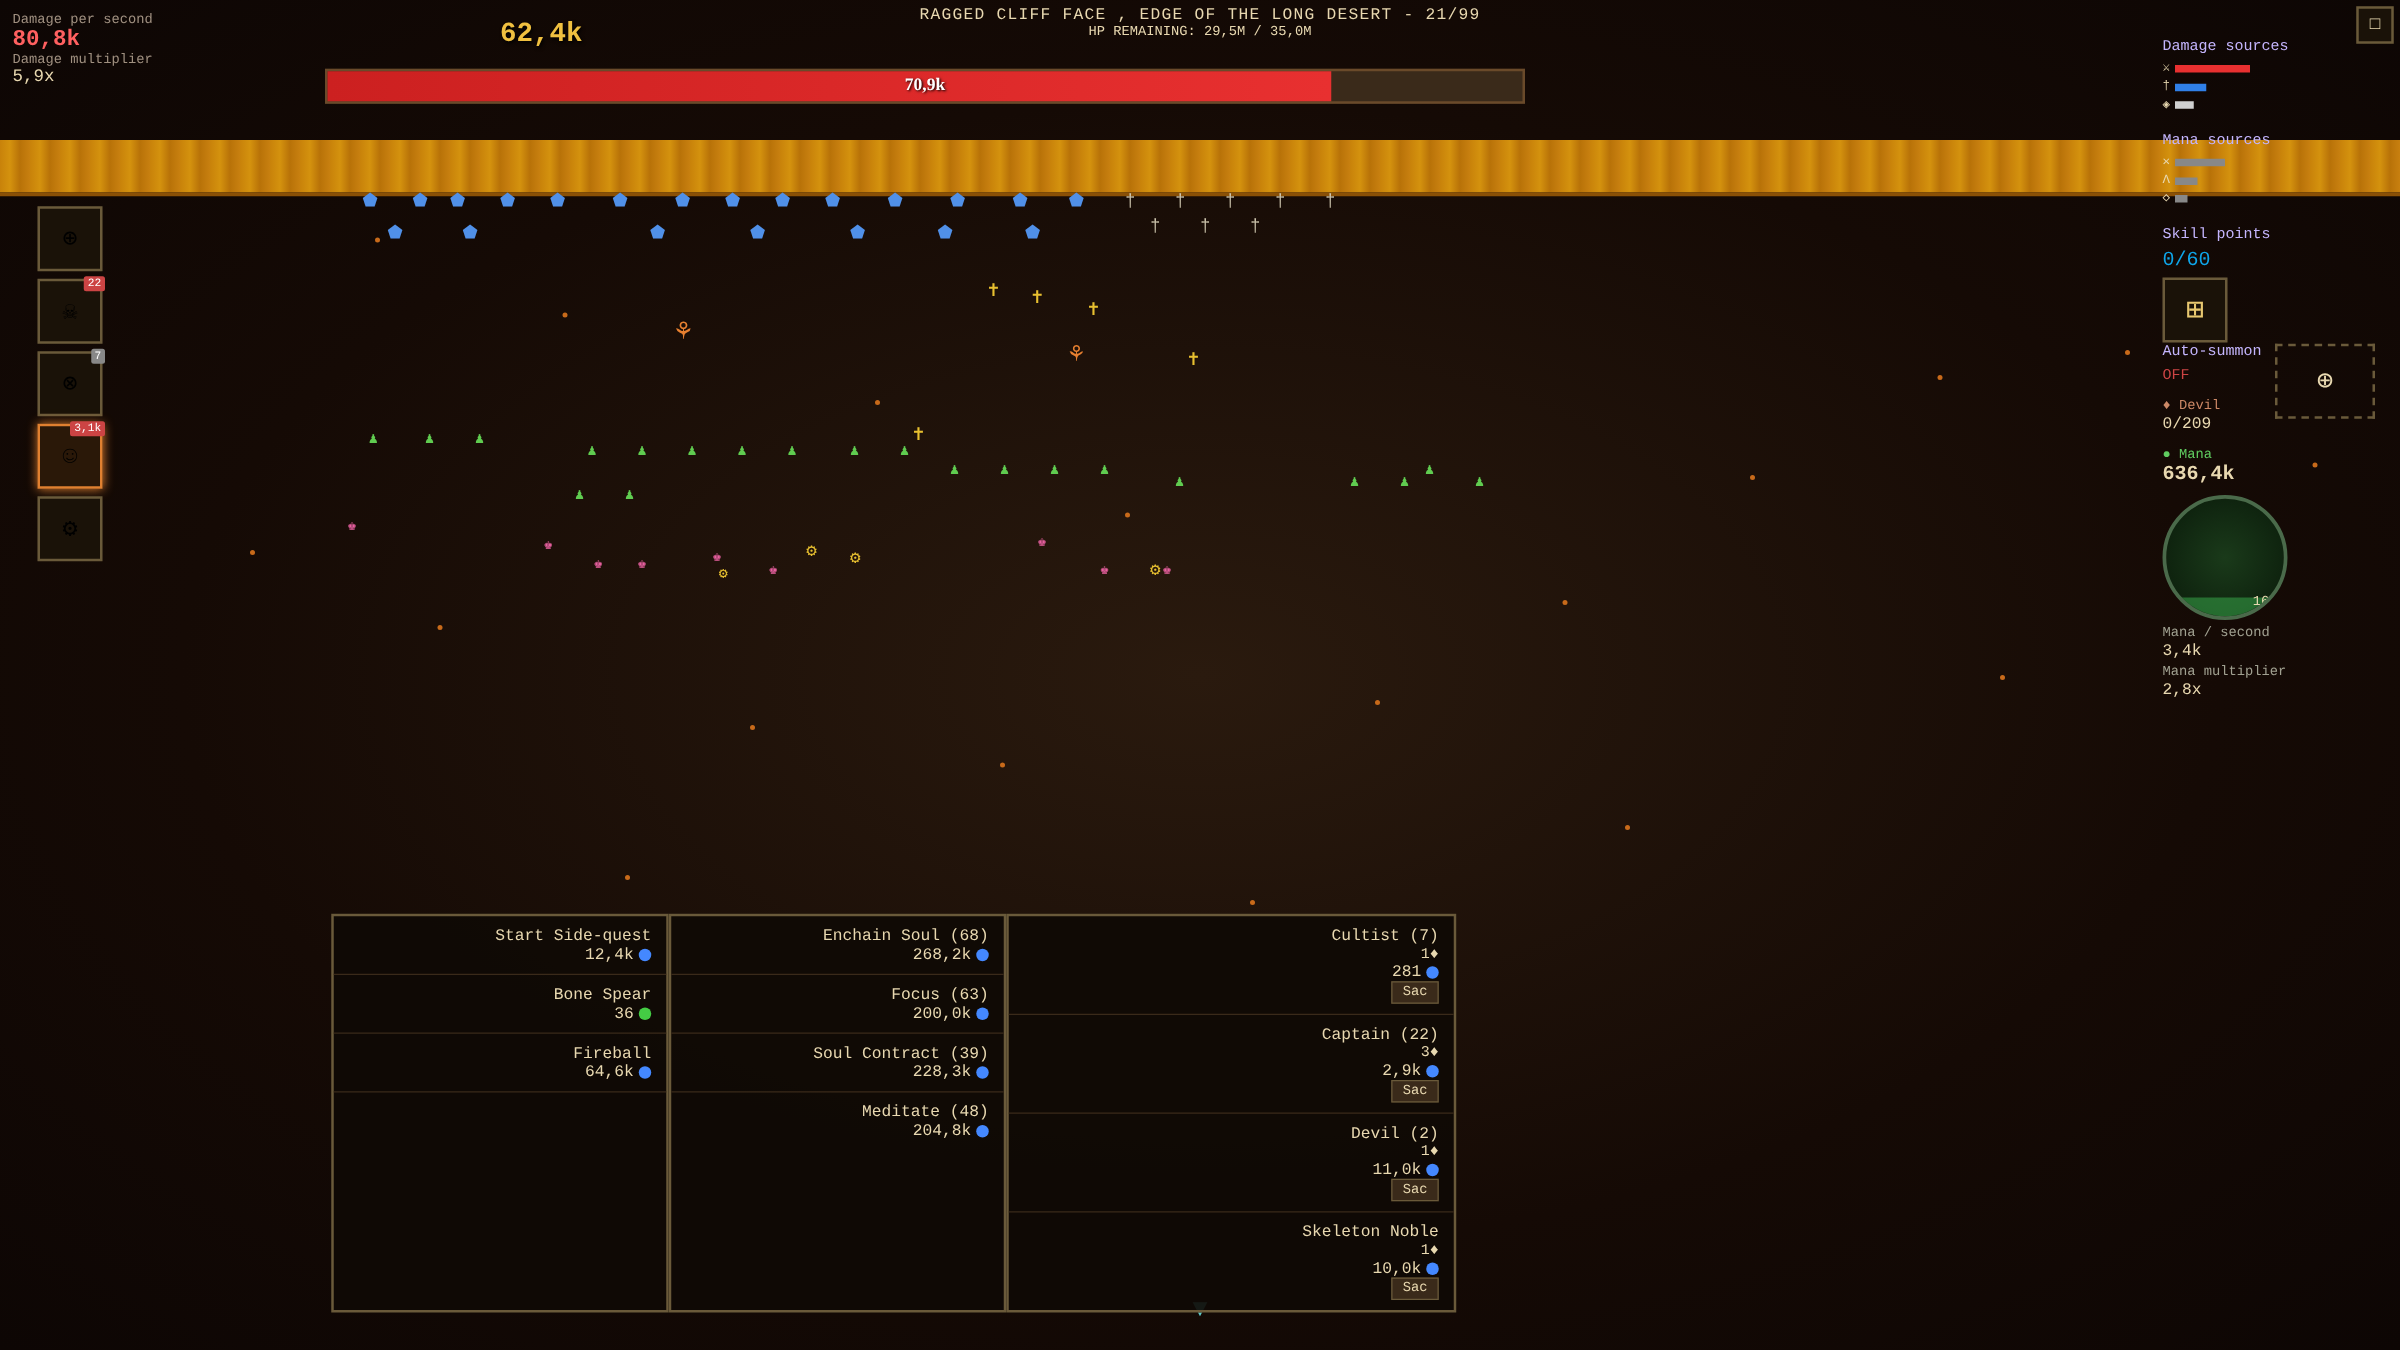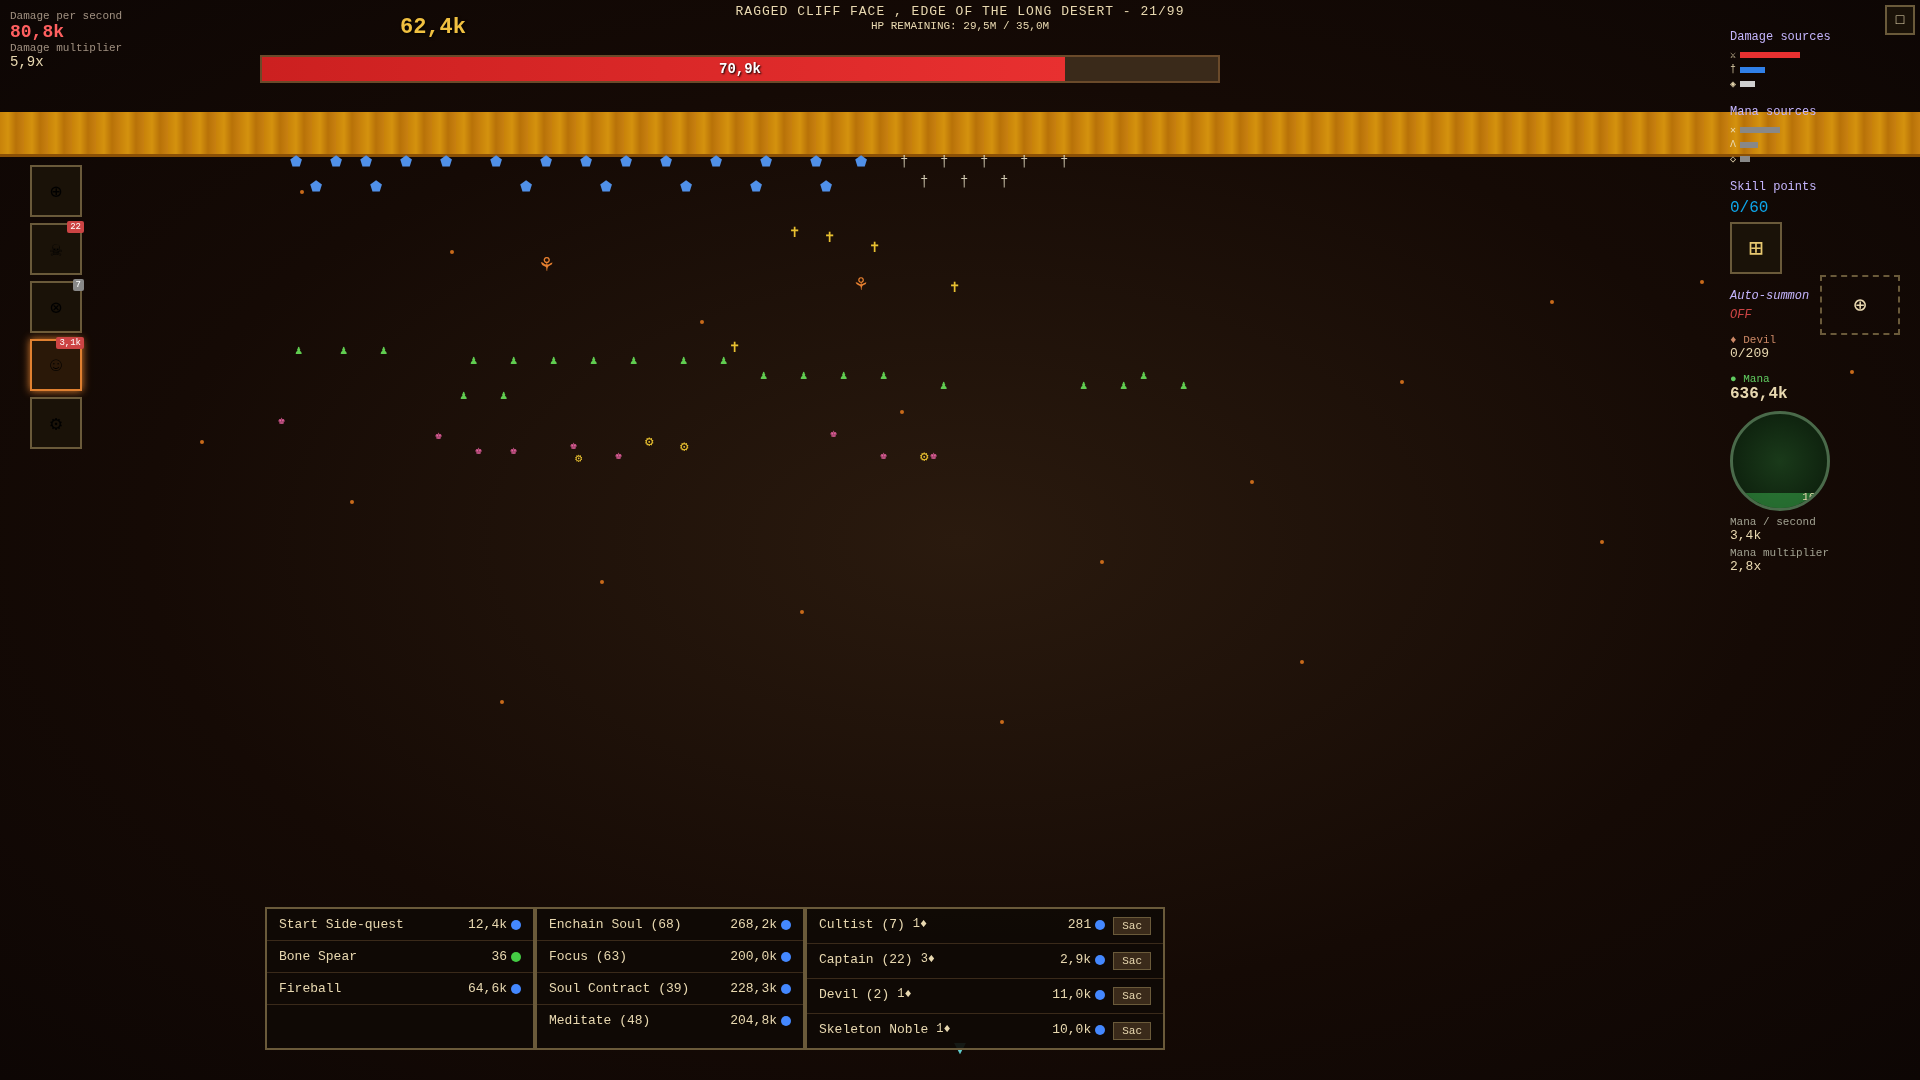--- a/index.html
+++ b/index.html
@@ -79,20 +79,21 @@
 
     .hp-bar-text {
       position: absolute;
       top: 50%;
       left: 50%;
       transform: translate(-50%, -50%);
       color: #ffffff;
       font-size: 14px;
       font-weight: bold;
       text-shadow: 1px 1px 2px #000;
+      font-family: Liberation Serif, serif;
     }
 
     .hp-remaining {
       color: #e8d8b0;
       font-size: 11px;
       text-align: center;
       margin-top: 1px;
     }
 
     
@@ -214,22 +215,20 @@
       justify-content: center;
       margin-top: 5px;
     }
 
     .skill-icon {
       font-size: 24px;
       color: #e8c870;
     }
 
     .auto-summon {
-      margin-top: 15px;
-      font-style: italic;
     }
 
     .souls-section, .mana-section {
       margin-top: 12px;
     }
 
     .souls-label {
       color: #cc8866;
       font-size: 11px;
     }
@@ -303,26 +302,27 @@
     }
 
     .bottom-panel {
       border: 2px solid #6a5a3a;
       background: rgba(15, 10, 5, 0.92);
       min-width: 270px;
     }
 
     .panel-row {
       display: flex;
-      align-items: flex-start;
+      align-items: flex-end;
       justify-content: space-between;
       padding: 8px 12px;
       border-bottom: 1px solid #3a2a1a;
       color: #e8d8b0;
       font-size: 13px;
+      flex-direction: column;
     }
 
     .panel-row:last-child {
       border-bottom: none;
     }
 
     .panel-value {
       color: #e8d8b0;
       font-size: 13px;
       display: flex;

